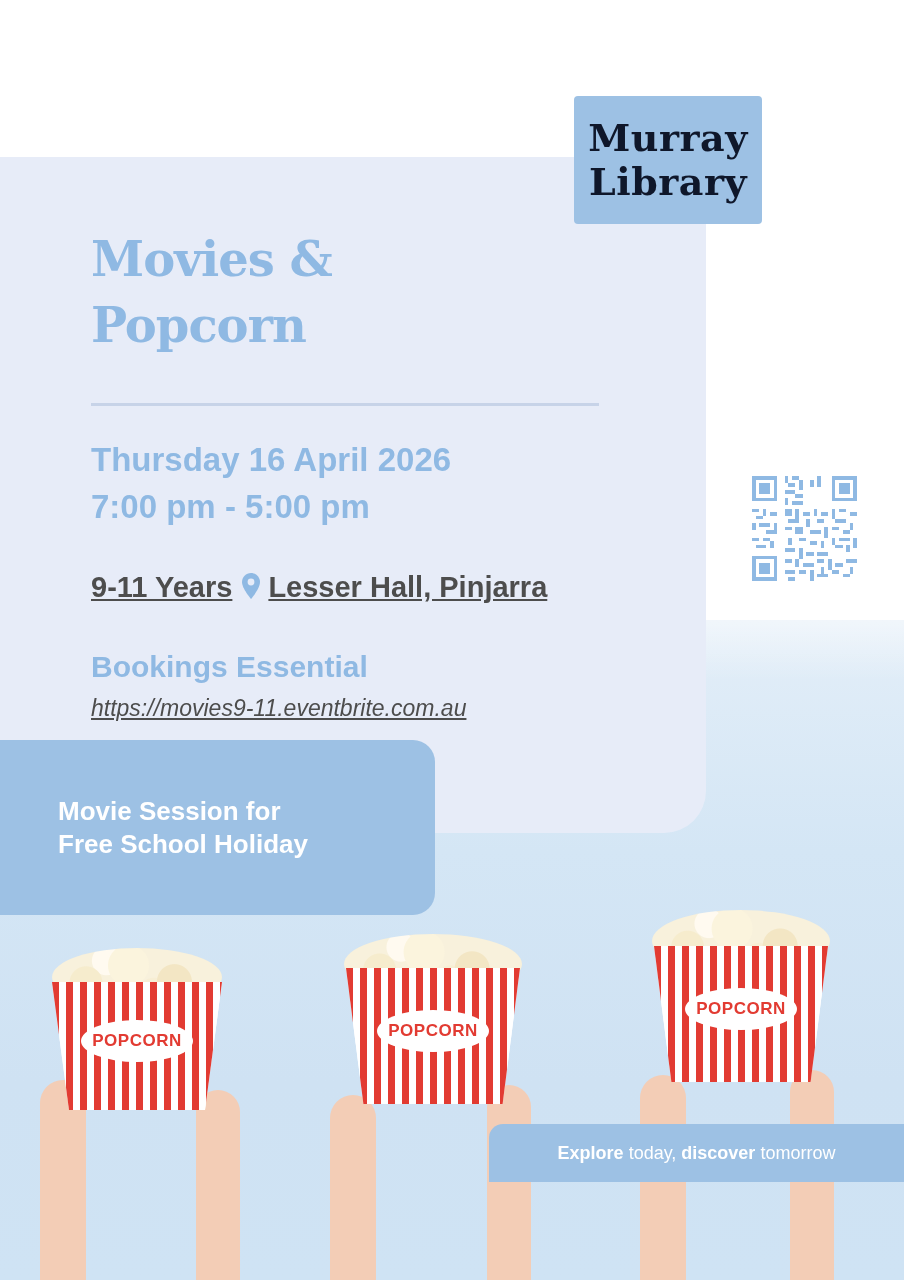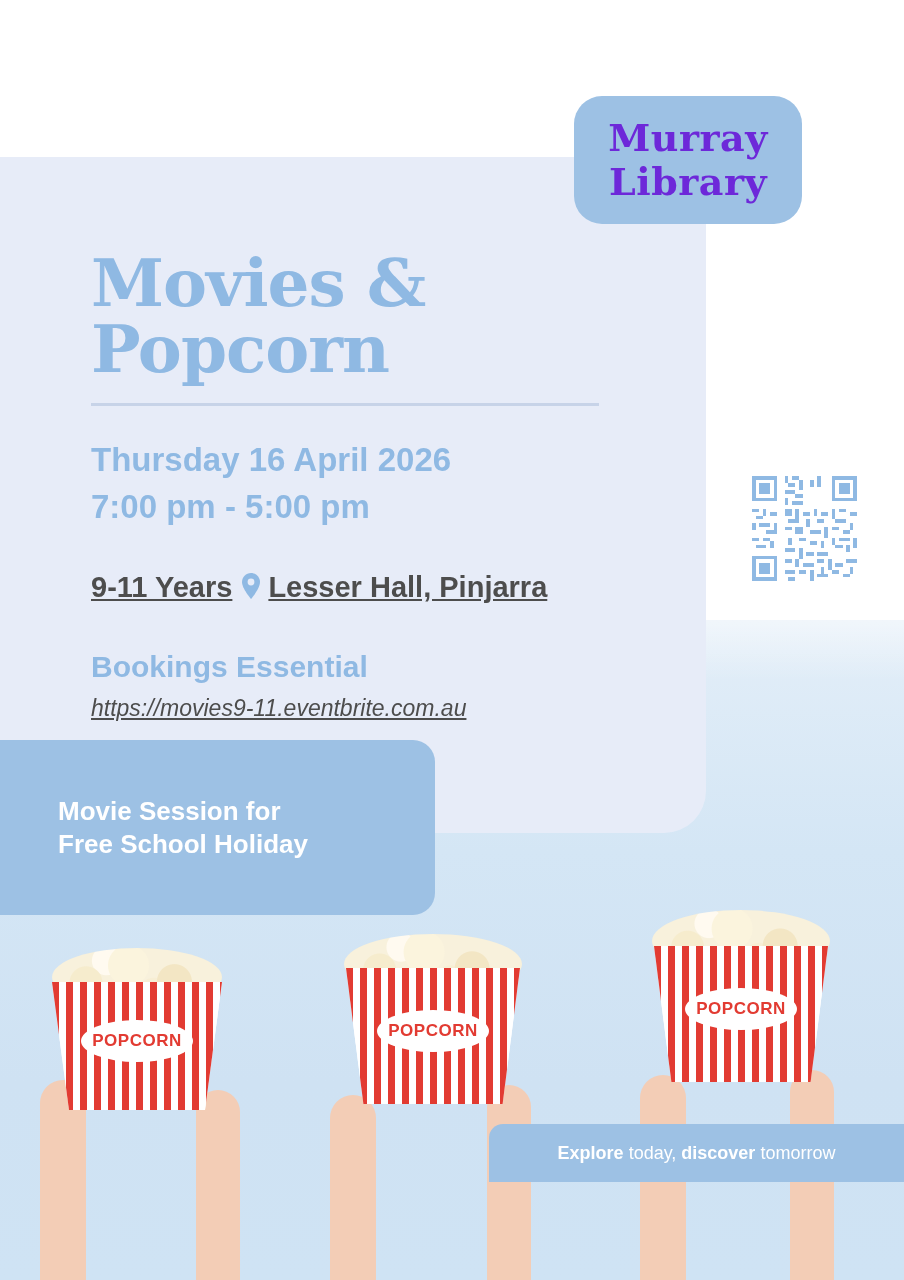--- a/index.html
+++ b/index.html
@@ -35,47 +35,46 @@
     left:0; top:157px;
     width:706px; height:676px;
     background:#e7ecf8;
     border-bottom-right-radius:42px;
   }
 
   
   .library-badge {
     position:absolute;
     left:574px; top:96px;
-    width:228px; height:128px;
+    width:188px; height:128px;
     background:#9dc1e4;
-    border-radius:28px;
+    border-radius:4px;
     display:flex; flex-direction:column;
     align-items:center; justify-content:center;
-    color:#6d28d9;
+    color:#0f172a;
   }
   .library-badge .line {
     font-family:"DejaVu Serif", serif;
     font-weight:bold;
     font-size:38px;
     line-height:44px;
     letter-spacing:0.5px;
   }
 
   
   .title {
     position:absolute;
     left:91px; top:226px;
     width:560px;
     font-family:"DejaVu Serif", serif;
     font-weight:bold;
     color:#8fb9e3;
-    font-size:66px;
+    font-size:48px;
     line-height:66px;
     letter-spacing:-1px;
-    margin-top:24px;
   }
 
   .rule {
     position:absolute;
     left:91px; top:403px;
     width:508px; height:3px;
     background:#c7d3e8;
   }
 
   

